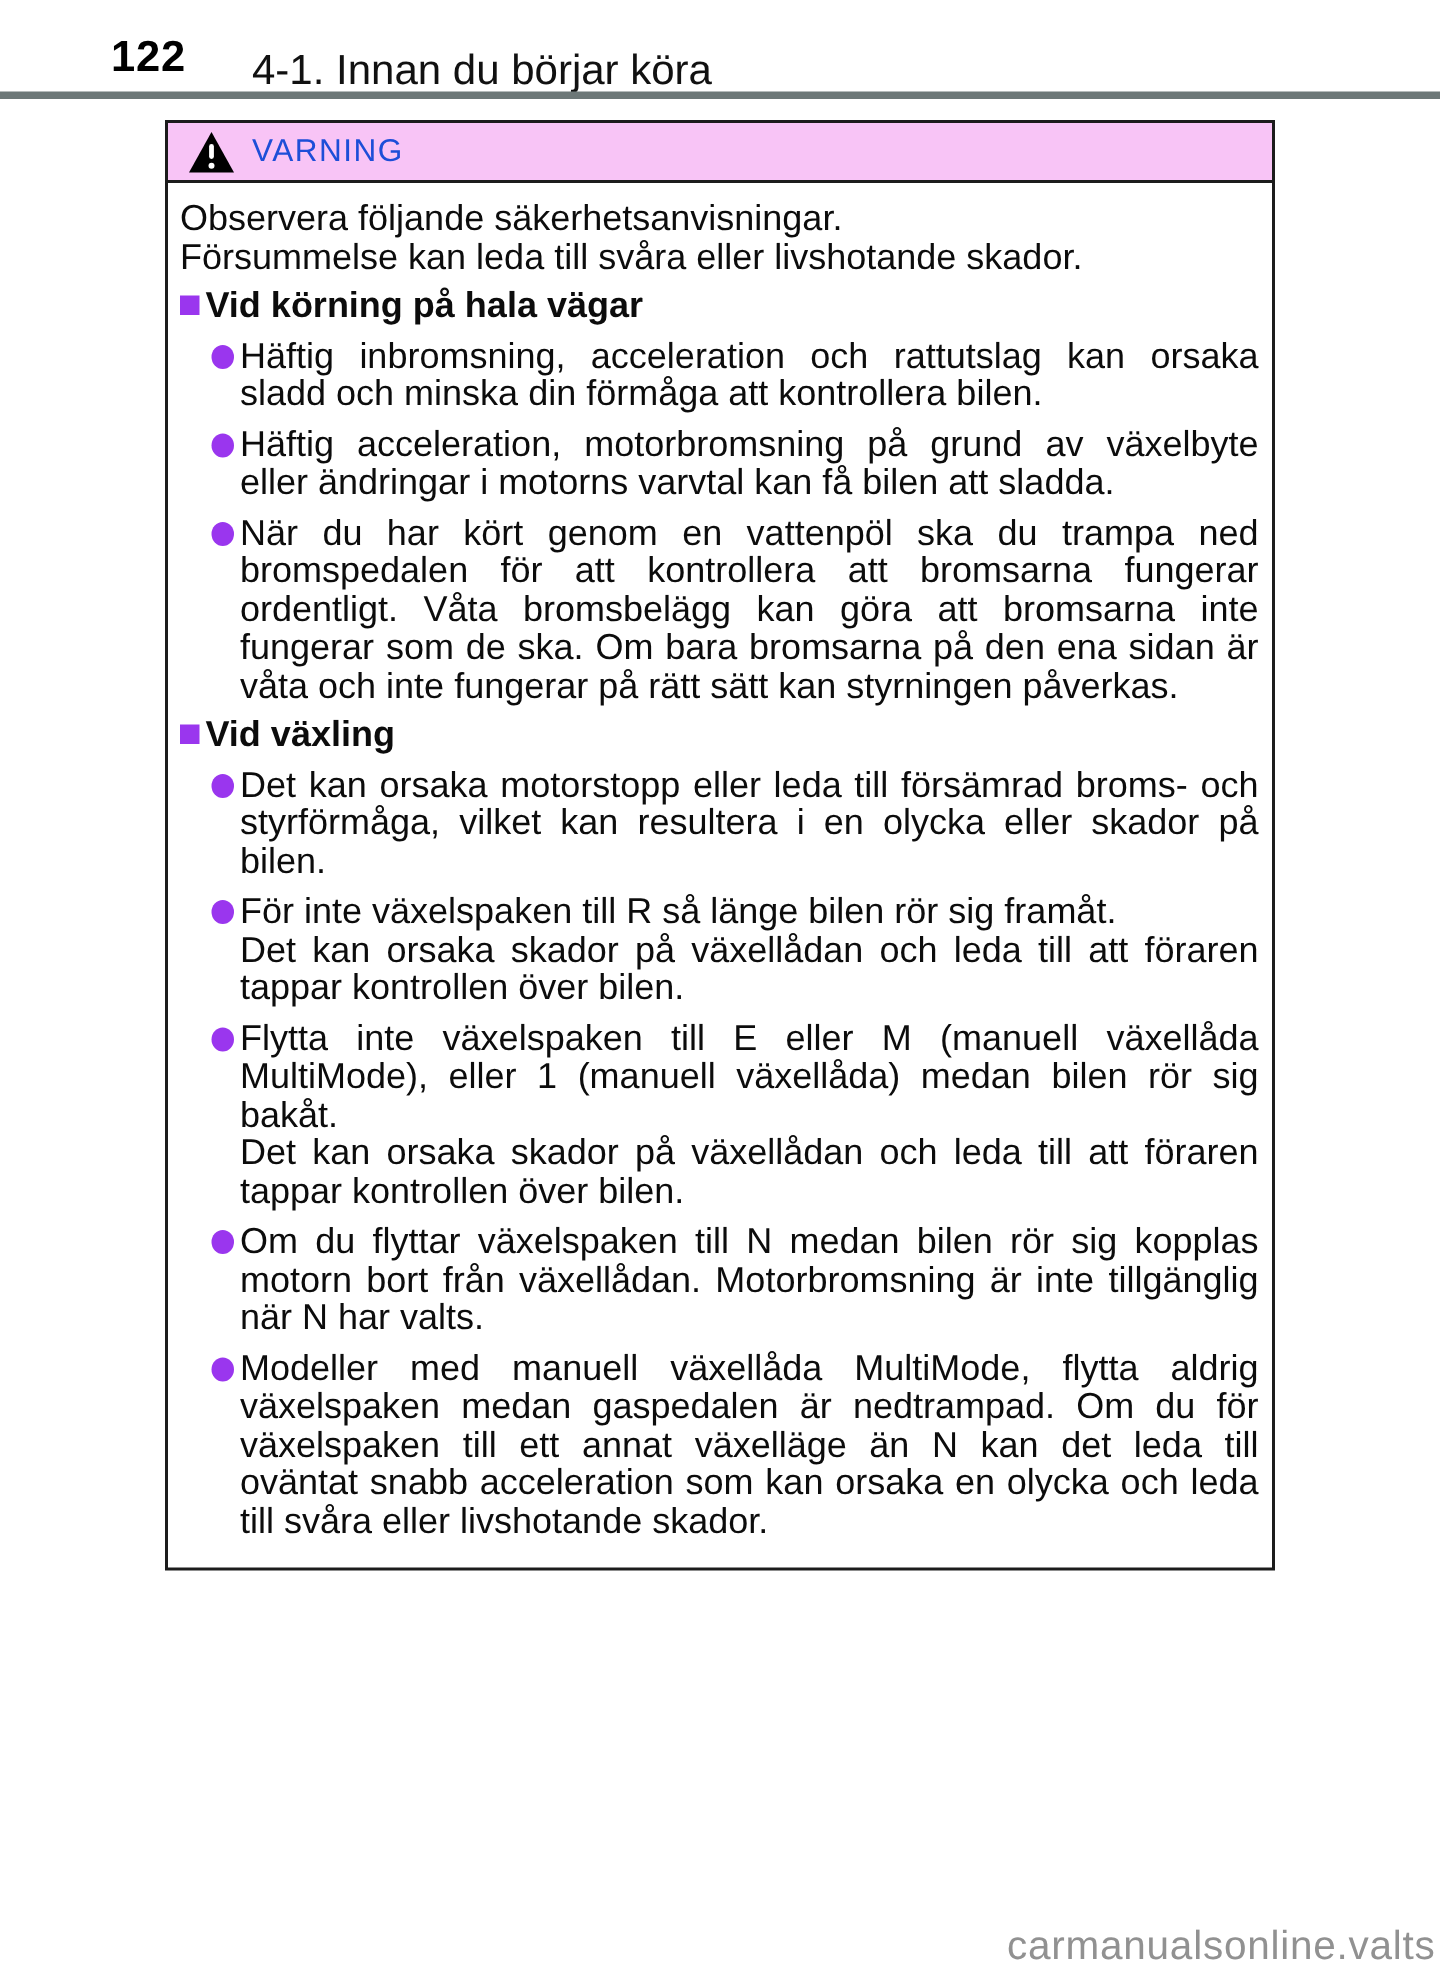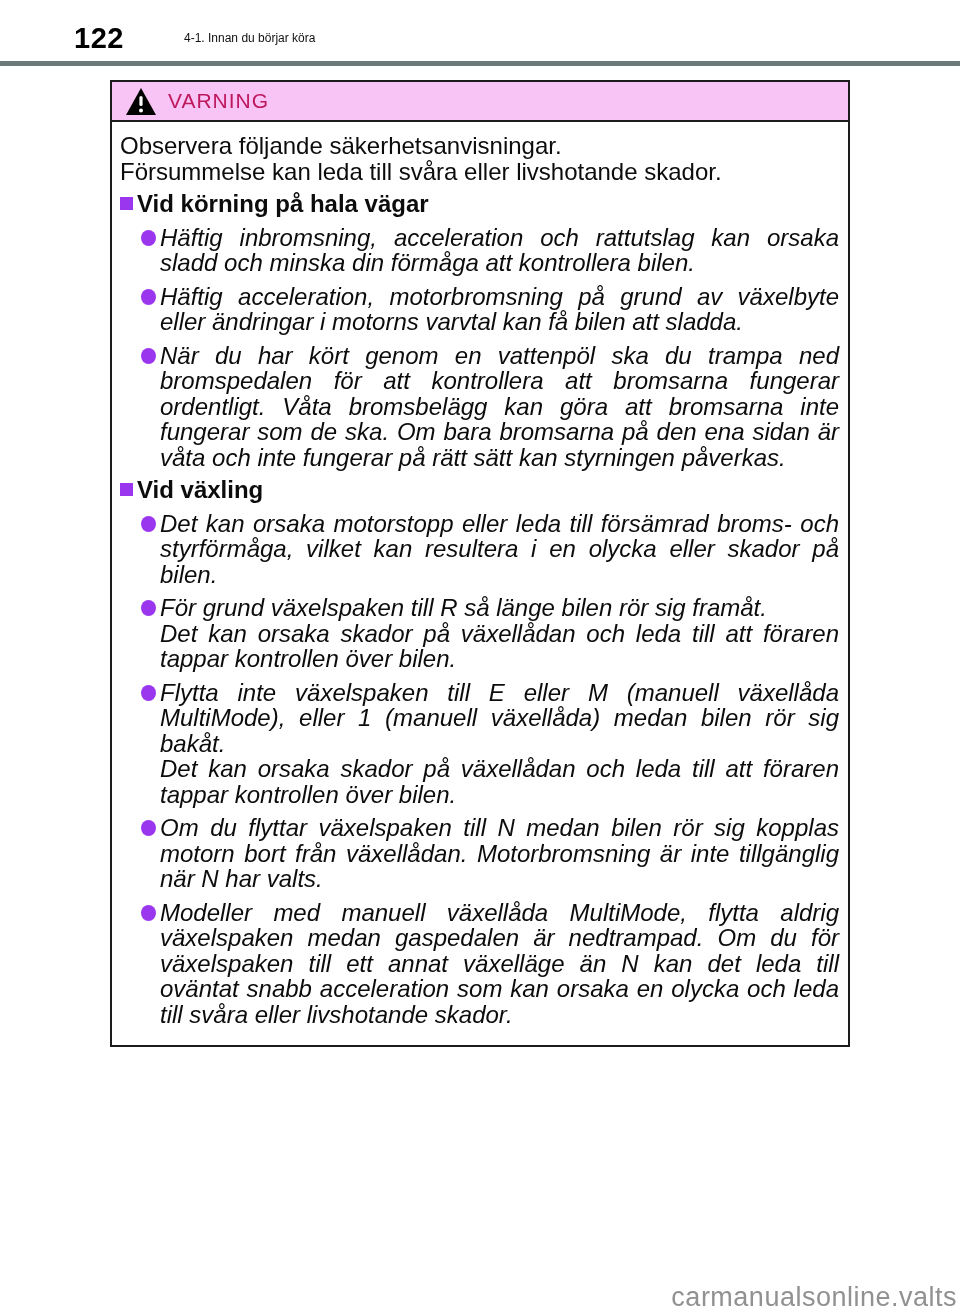--- a/index.html
+++ b/index.html
@@ -15,55 +15,55 @@
     width:960px;height:1312px;position:relative;
     background:#ffffff;color:#111;
     font-family:"Liberation Sans", sans-serif;
     overflow:hidden;
   }
   .page-number{
     position:absolute;left:74px;top:22px;
     font-size:29px;font-weight:bold;letter-spacing:0.5px;color:#000;
   }
   .section-title{
-    position:absolute;left:184px;top:31px;
-    font-size:12px;color:#111;text-align:center;
+    position:absolute;left:168px;top:31px;
+    font-size:28px;color:#111;text-align:center;
   }
   .top-rule{
     position:absolute;left:0;top:61px;width:960px;height:5px;
     background:var(--rule-gray);
   }
   .warning-box{
     position:absolute;left:110px;top:80px;width:740px;
     border:2px solid var(--ink);
     background:#fff;
   }
   .warning-header{
     height:40px;background:var(--warn-bg);
     border-bottom:2px solid var(--ink);
     display:flex;align-items:center;padding-left:13px;
   }
   .warning-title{
-    font-size:21px;margin-left:11px;letter-spacing:1px;color:#be185d;
+    font-size:21px;margin-left:11px;letter-spacing:1px;color:#1d4ed8;
   }
   .tri-icon{display:block;}
   .warning-body{
     padding:11px 9px 18px 8px;
     font-size:24px;line-height:25.5px;color:#0c0c0c;
   }
   .intro-line{text-align:left;}
   .w-section-heading{
     margin-top:7px;font-weight:bold;position:relative;padding-left:17px;
   }
   .w-section-heading .sq{
     position:absolute;left:0;top:6px;width:13px;height:13px;
     background:var(--purple);
   }
   .w-bullet{
-    position:relative;margin-top:8px;margin-left:21px;padding-left:19px;font-style:italic;
+    position:relative;margin-top:8px;margin-left:21px;padding-left:19px;
   }
   .w-bullet .dot{
     position:absolute;left:0;top:5px;width:15px;height:16px;
     border-radius:50%;background:var(--purple);
   }
   .w-bullet .para{text-align:justify;}
   .watermark{
     position:absolute;right:3px;top:1282px;
     font-size:27px;color:var(--watermark-gray);letter-spacing:0.5px;
   }
@@ -101,21 +101,21 @@
           <span class="dot"></span>
           <div class="para">När du har kört genom en vattenpöl ska du trampa ned bromspedalen för att kontrollera att bromsarna fungerar ordentligt. Våta bromsbelägg kan göra att bromsarna inte fungerar som de ska. Om bara bromsarna på den ena sidan är våta och inte fungerar på rätt sätt kan styrningen påverkas.</div>
         </div>
         <div class="w-section-heading"><span class="sq"></span><span>Vid växling</span></div>
         <div class="w-bullet">
           <span class="dot"></span>
           <div class="para">Det kan orsaka motorstopp eller leda till försämrad broms- och styrförmåga, vilket kan resultera i en olycka eller skador på bilen.</div>
         </div>
         <div class="w-bullet">
           <span class="dot"></span>
-          <div class="para">För grund växelspaken till R så länge bilen rör sig framåt.</div>
+          <div class="para">För inte växelspaken till R så länge bilen rör sig framåt.</div>
           <div class="para">Det kan orsaka skador på växellådan och leda till att föraren tappar kontrollen över bilen.</div>
         </div>
         <div class="w-bullet">
           <span class="dot"></span>
           <div class="para">Flytta inte växelspaken till E eller M (manuell växellåda MultiMode), eller 1 (manuell växellåda) medan bilen rör sig bakåt.</div>
           <div class="para">Det kan orsaka skador på växellådan och leda till att föraren tappar kontrollen över bilen.</div>
         </div>
         <div class="w-bullet">
           <span class="dot"></span>
           <div class="para">Om du flyttar växelspaken till N medan bilen rör sig kopplas motorn bort från växellådan. Motorbromsning är inte tillgänglig när N har valts.</div>

